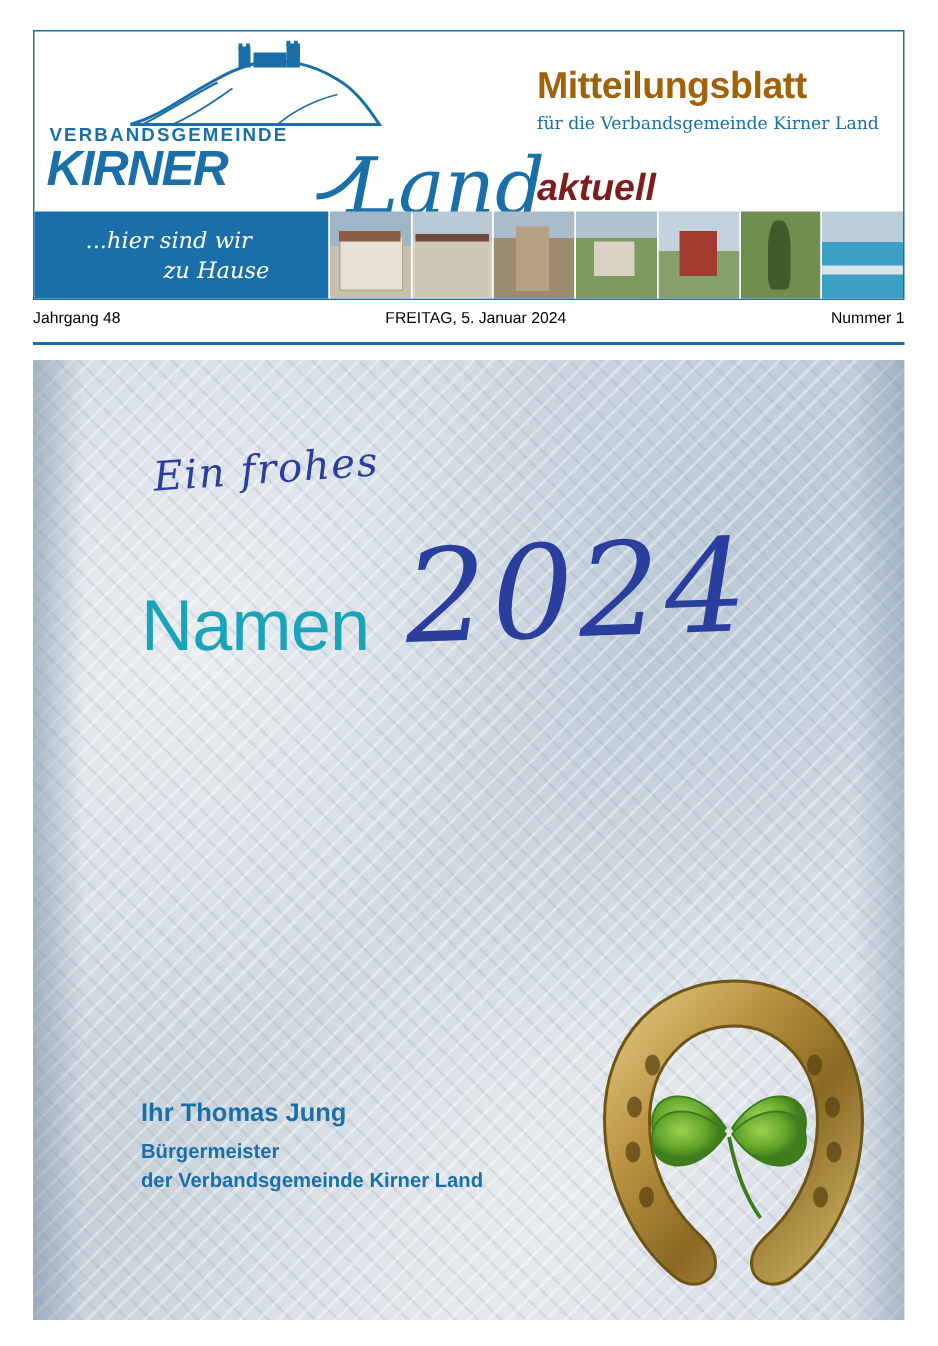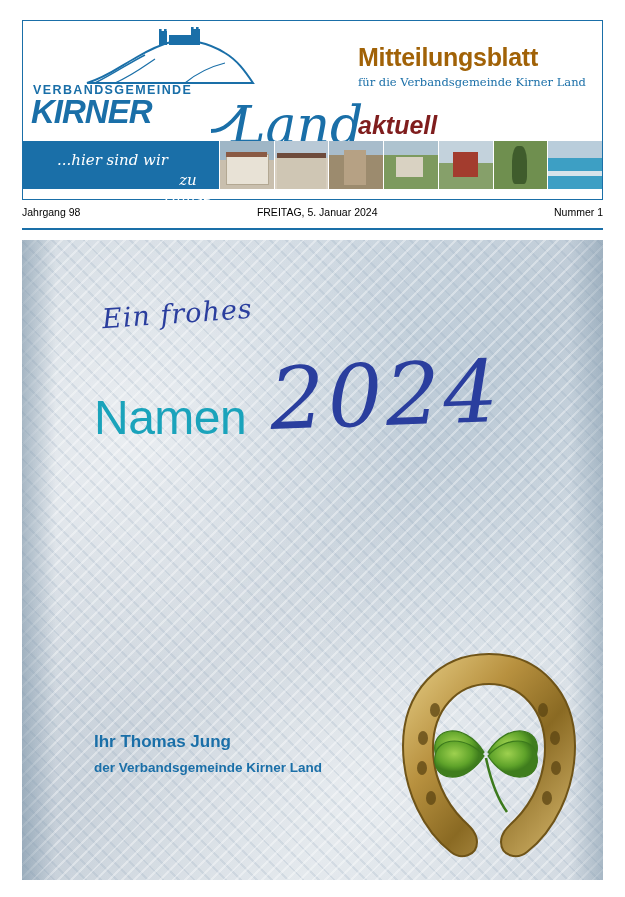--- a/index.html
+++ b/index.html
@@ -106,24 +106,23 @@
     font-weight: bold;
     font-style: italic;
     color: #7f1d1d;
     font-family: "Liberation Sans", sans-serif;
   }
 
   .mast-bottom {
     position: absolute;
     left: 0;
     top: 120px;
-    height: 48px;
+    height: 58px;
     width: 100%;
     display: flex;
-    text-align: center;
   }
   .slogan-box {
     width: 196px;
     background: #1a6fa8;
     color: #ffffff;
     position: relative;
   }
   .slogan-l1 {
     position: absolute;
     left: 34px;
@@ -132,21 +131,20 @@
     font-style: italic;
     font-family: "DejaVu Serif", serif;
   }
   .slogan-l2 {
     position: absolute;
     left: 86px;
     top: 30px;
     font-size: 15px;
     font-style: italic;
     font-family: "DejaVu Serif", serif;
-    margin-left: 48px;
   }
   .photostrip {
     flex: 1;
     display: flex;
   }
   .photo {
     flex: 1;
     border-left: 1px solid #ffffff;
     position: relative;
     overflow: hidden;
@@ -344,38 +342,39 @@
         <div style="position:absolute;left:34%;top:10%;width:28%;height:80%;background:#3f5c2c;border-radius:40% 40% 20% 20%;"></div>
       </div>
       <div class="photo" style="background:linear-gradient(180deg,#b9cddb 0 35%,#3d9fc4 35% 100%);">
         <div style="position:absolute;left:0;top:62%;width:100%;height:10%;background:#d8e4ea;"></div>
       </div>
     </div>
   </div>
 </div>
 
 <div class="issueline">
-  <span>Jahrgang 98</span>
+  <span>Jahrgang 48</span>
   <span class="issue-mid">FREITAG, 5. Januar 2024</span>
   <span>Nummer 1</span>
 </div>
 <div class="rule"></div>
 
 <div class="panel">
   <div class="panel-texture"></div>
   <div class="panel-edge-l"></div>
   <div class="panel-edge-r"></div>
 
   <div class="greet-script">Ein frohes</div>
   <div class="jahr">Namen</div>
   <div class="year">2024</div>
 
 
   <div class="signature">
     <div class="sig-name">Ihr Thomas Jung</div>
+    <div class="sig-role">Bürgermeister</div>
     <div class="sig-role">der Verbandsgemeinde Kirner Land</div>
   </div>
 
   <div class="horseshoe-wrap">
     <svg width="225" height="230" viewBox="0 0 225 230">
       <defs>
         <linearGradient id="gold" x1="0" y1="0" x2="1" y2="1">
           <stop offset="0%" stop-color="#e8d18a"></stop>
           <stop offset="35%" stop-color="#b8913f"></stop>
           <stop offset="60%" stop-color="#8a6a23"></stop>

